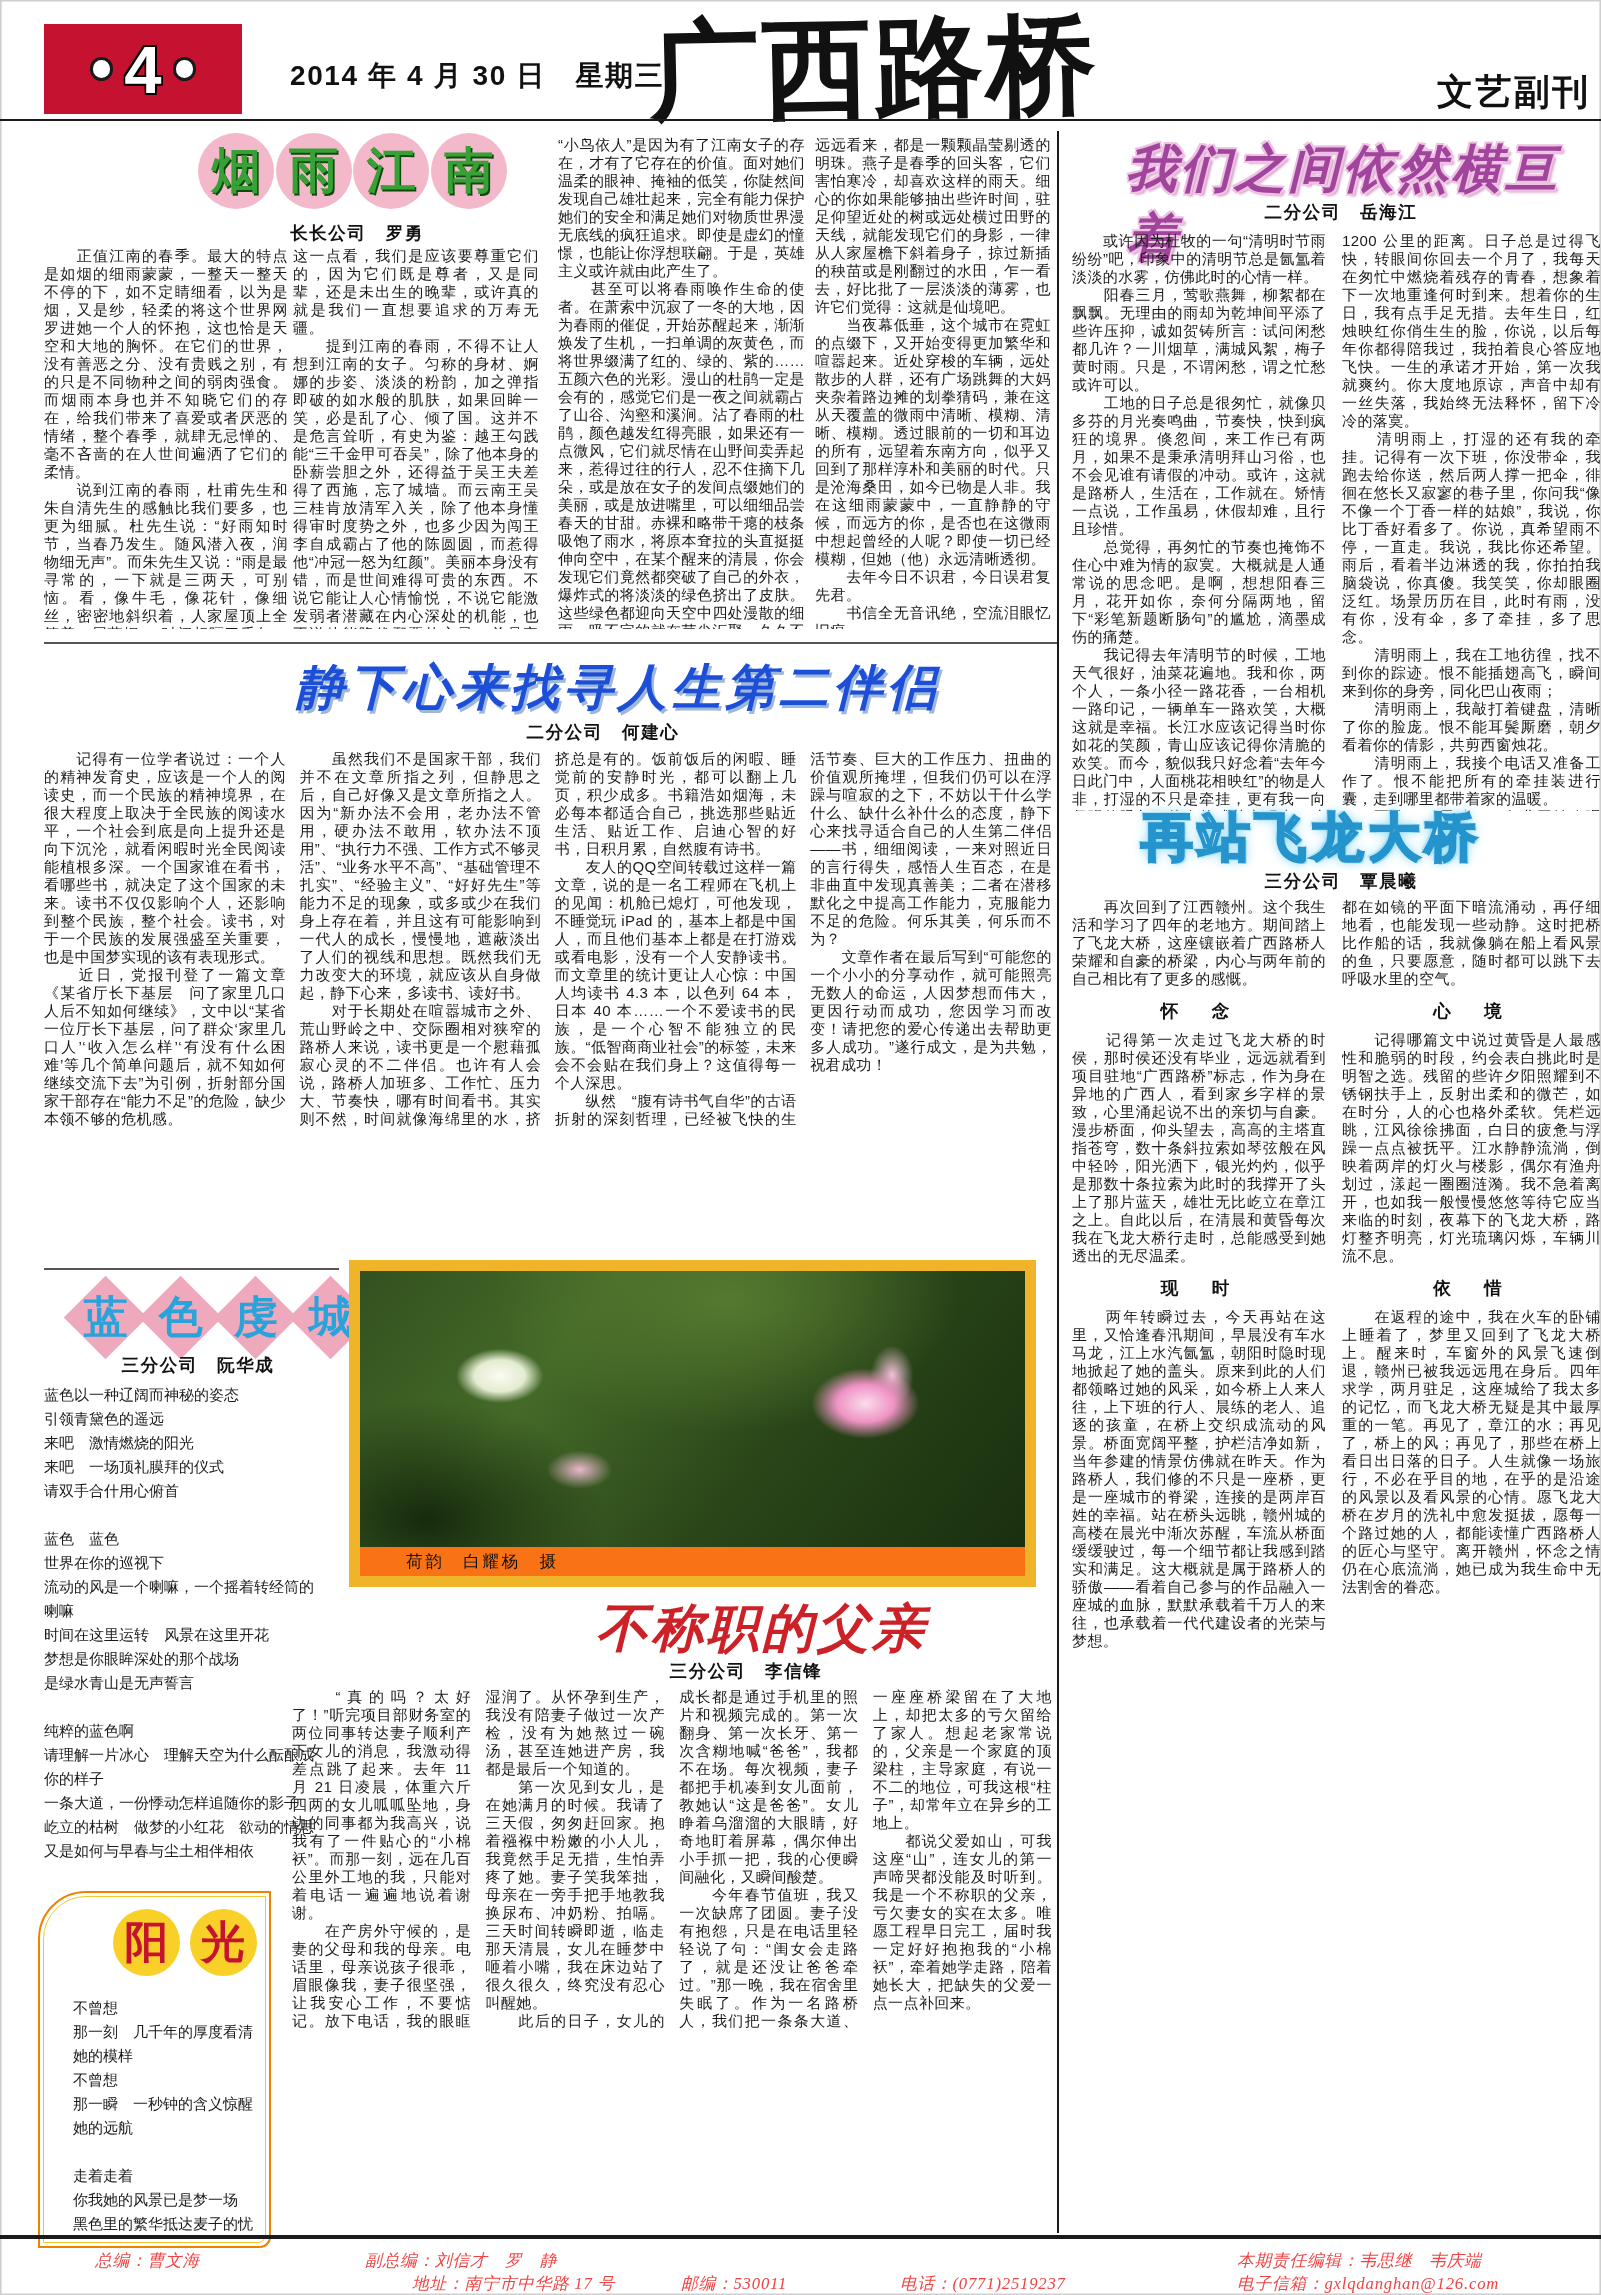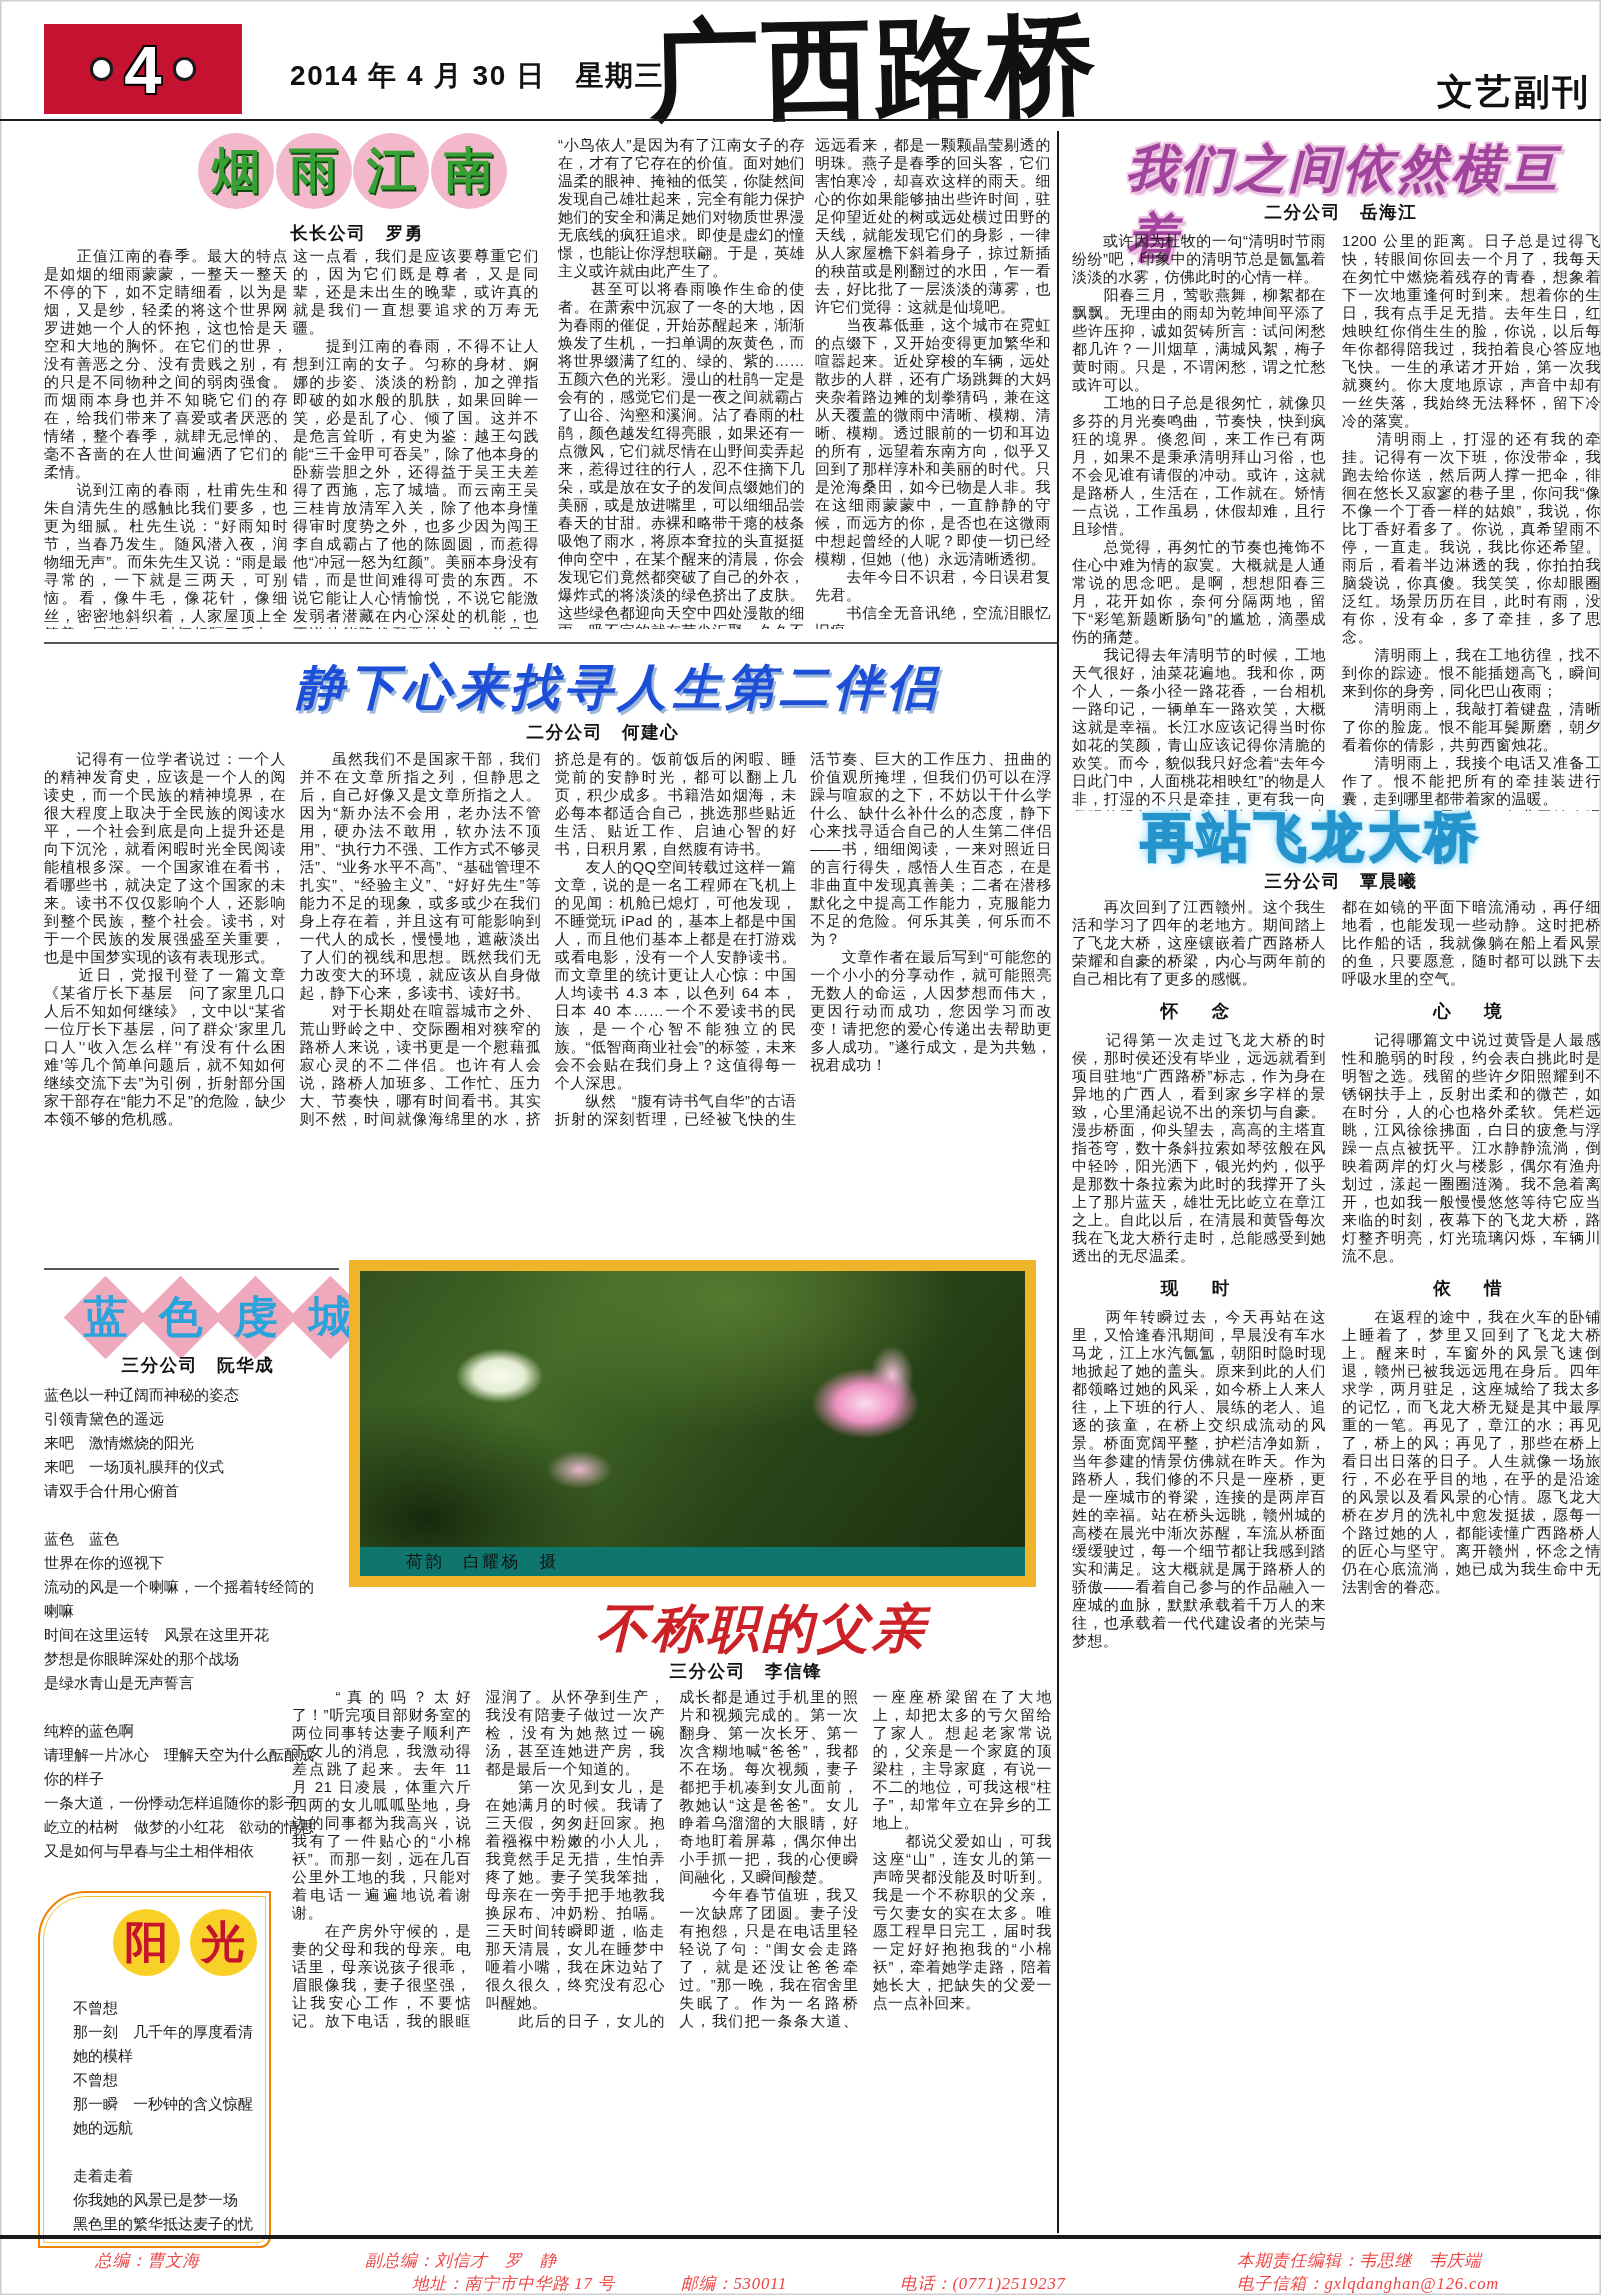--- a/index.html
+++ b/index.html
@@ -51,21 +51,21 @@
                box-sizing:border-box;border:11px solid #f0b42a;}
   #photo-img{position:absolute;left:0;top:0;right:0;bottom:28.6px;
      background:
        radial-gradient(ellipse 75px 49px at 76% 48%, #fbdcec 0%, #ef93c4 38%, rgba(235,135,185,0) 72%),
        radial-gradient(ellipse 27px 38px at 80% 38%, #f7c4de 0%, rgba(240,160,200,0) 80%),
        radial-gradient(ellipse 56px 35px at 21% 38%, #fbfcf2 0%, #e4ecd2 45%, rgba(240,245,220,0) 78%),
        radial-gradient(ellipse 41px 24px at 33% 72%, #e9b8cd 0%, rgba(220,150,180,0) 80%),
        radial-gradient(ellipse 333px 190px at 55% 10%, #55792f 0%, rgba(60,100,35,0) 70%),
        radial-gradient(ellipse 238px 159px at 10% 90%, #16290d 0%, rgba(20,40,12,0) 75%),
        linear-gradient(128deg,#33511f 0%,#446a28 30%,#2a4619 62%,#1a2f0f 100%);}
-  #photo-caption-bar{position:absolute;left:0;right:0;bottom:0;height:28.6px;background:#0f766e;
+  #photo-caption-bar{position:absolute;left:0;right:0;bottom:0;height:28.6px;background:#f97316;
                      display:flex;align-items:center;}
   #photo-caption-bar span{font-size:16.7px;letter-spacing:2.4px;padding-left:46px;color:#111;}
   
   #yg-box{left:38px;top:1891px;width:233px;height:357px;border:2.4px solid #ef8200;
           border-radius:48px 0 11px 0;box-sizing:border-box;}
   #yg-box::before{content:"";position:absolute;left:3.2px;top:3.2px;right:3.2px;bottom:3.2px;
           border:1.6px solid #f6c52e;border-radius:43px 0 8px 0;}
   .sun-title{display:flex;gap:9.5px;}
   .sun-title .s{width:67px;height:67px;border-radius:50%;background:#f8d028;display:flex;
                 align-items:center;justify-content:center;font-size:44px;font-weight:bold;color:#c4122f;}

